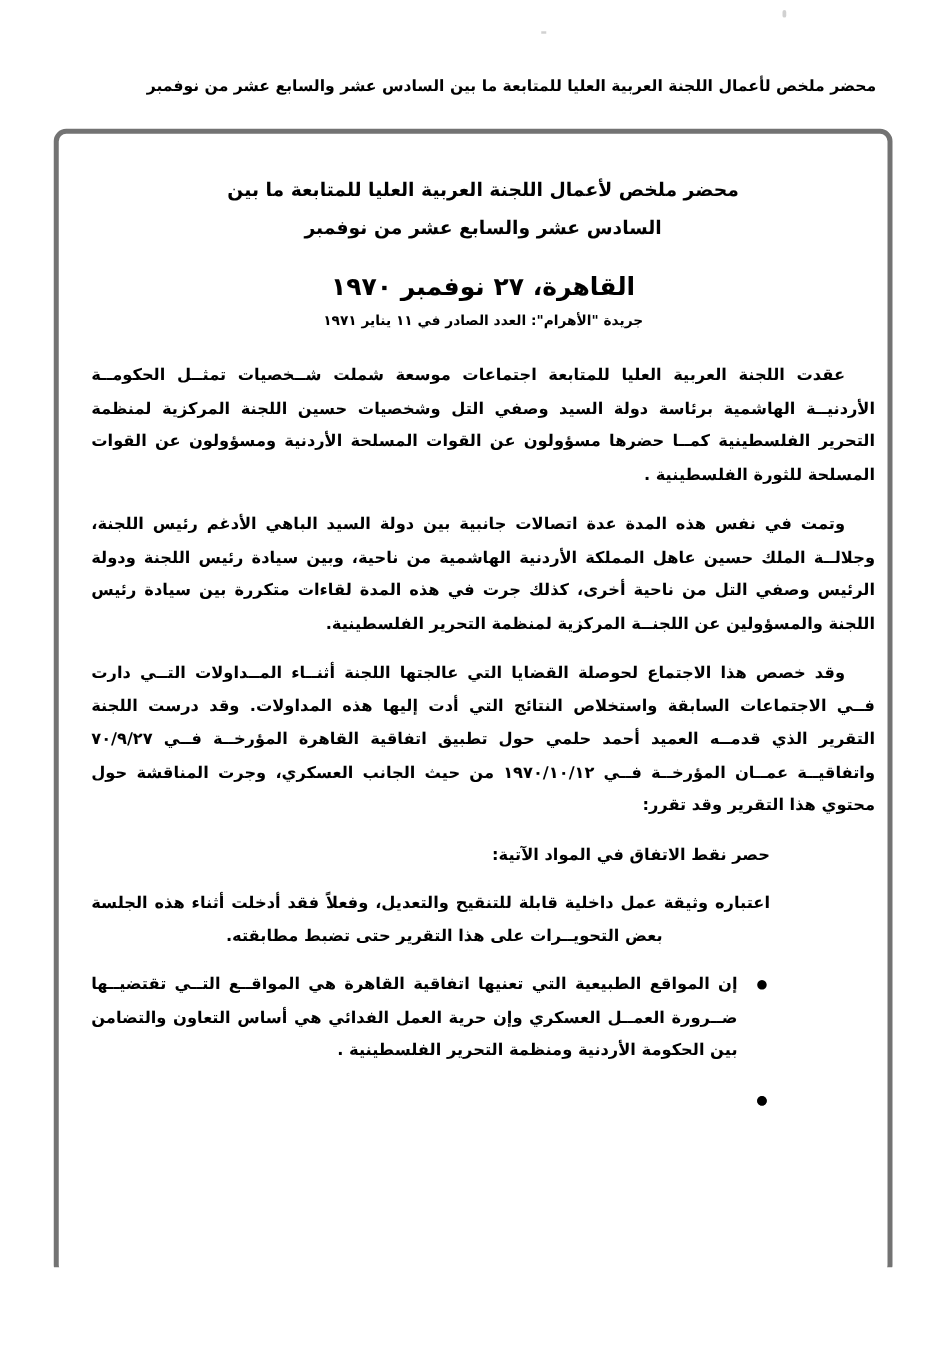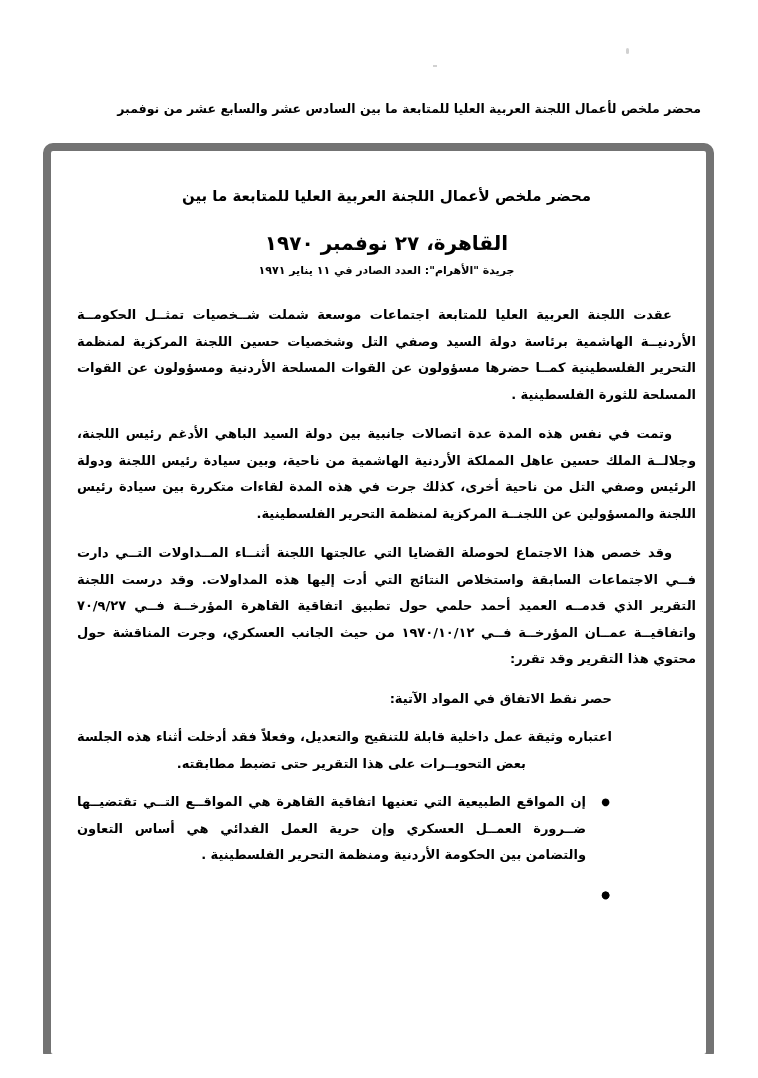--- a/index.html
+++ b/index.html
@@ -1,30 +1,30 @@
 <!DOCTYPE html>
 <html lang="ar"><head>
 <meta charset="utf-8">
 <style>
   html,body{margin:0;padding:0;background:#ffffff;}
   .page{
     position:relative;width:758px;height:1014px;background:#ffffff;
-    font-family:"DejaVu Sans",sans-serif;color:#000;overflow:hidden;margin-top:40px;
+    font-family:"DejaVu Sans",sans-serif;color:#000;overflow:hidden;
   }
   .header-note{
     position:absolute;top:61px;right:57px;
     direction:rtl;font-size:12.5px;font-weight:bold;white-space:nowrap;
     letter-spacing:0.1px;
   }
   .artifact{position:absolute;background:#9a9a9a;opacity:.45;}
   .a1{top:8px;left:626px;width:3px;height:6px;border-radius:2px;}
   .a2{top:25px;left:433px;width:4px;height:2px;}
   .frame{
     position:absolute;left:43px;top:103px;width:671px;height:919px;
-    box-sizing:border-box;border:8px solid #737373;border-radius:10px;
+    box-sizing:border-box;border:4px solid #737373;border-radius:10px;
     background:#ffffff;
   }
   .content{
     position:absolute;top:0;left:0;right:0;bottom:0;
     padding:30px 10px 0 26px;direction:rtl;
   }
   .title-line{
     text-align:center;font-size:15px;font-weight:bold;line-height:30px;
   }
   .dateline{
@@ -63,20 +63,21 @@
 
   <div class="header-note">محضر ملخص لأعمال اللجنة العربية العليا للمتابعة ما بين السادس عشر والسابع عشر من نوفمبر</div>
 
   <div class="artifact a1"></div>
   <div class="artifact a2"></div>
 
   <div class="frame">
     <div class="content">
 
       <div class="title-line">محضر ملخص لأعمال اللجنة العربية العليا للمتابعة ما بين</div>
+      <div class="title-line">السادس عشر والسابع عشر من نوفمبر</div>
 
       <div class="dateline">القاهرة، ٢٧ نوفمبر ١٩٧٠</div>
 
       <div class="sourceline">جريدة "الأهرام": العدد الصادر في ١١ يناير ١٩٧١</div>
 
       <div class="body-text">
 
         <p class="para">عقدت اللجنة العربية العليا للمتابعة اجتماعات موسعة شملت شــخصيات تمثــل الحكومــة الأردنيــة الهاشمية برئاسة دولة السيد وصفي التل وشخصيات حسين اللجنة المركزية لمنظمة التحرير الفلسطينية كمــا حضرها مسؤولون عن القوات المسلحة الأردنية ومسؤولون عن القوات المسلحة للثورة الفلسطينية .</p>
 
         <p class="para">وتمت في نفس هذه المدة عدة اتصالات جانبية بين دولة السيد الباهي الأدغم رئيس اللجنة، وجلالــة الملك حسين عاهل المملكة الأردنية الهاشمية من ناحية، وبين سيادة رئيس اللجنة ودولة الرئيس وصفي التل من ناحية أخرى، كذلك جرت في هذه المدة لقاءات متكررة بين سيادة رئيس اللجنة والمسؤولين عن اللجنــة المركزية لمنظمة التحرير الفلسطينية.</p>

